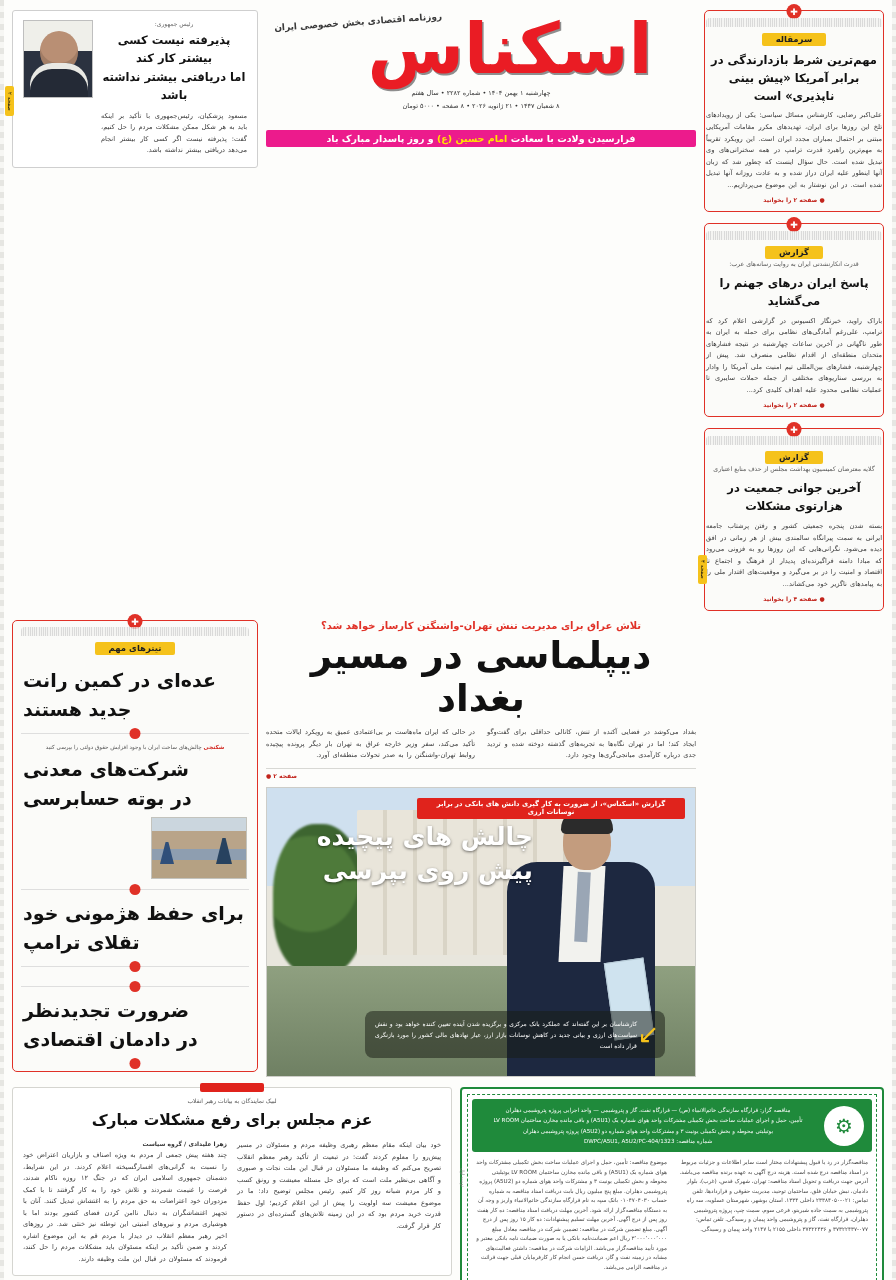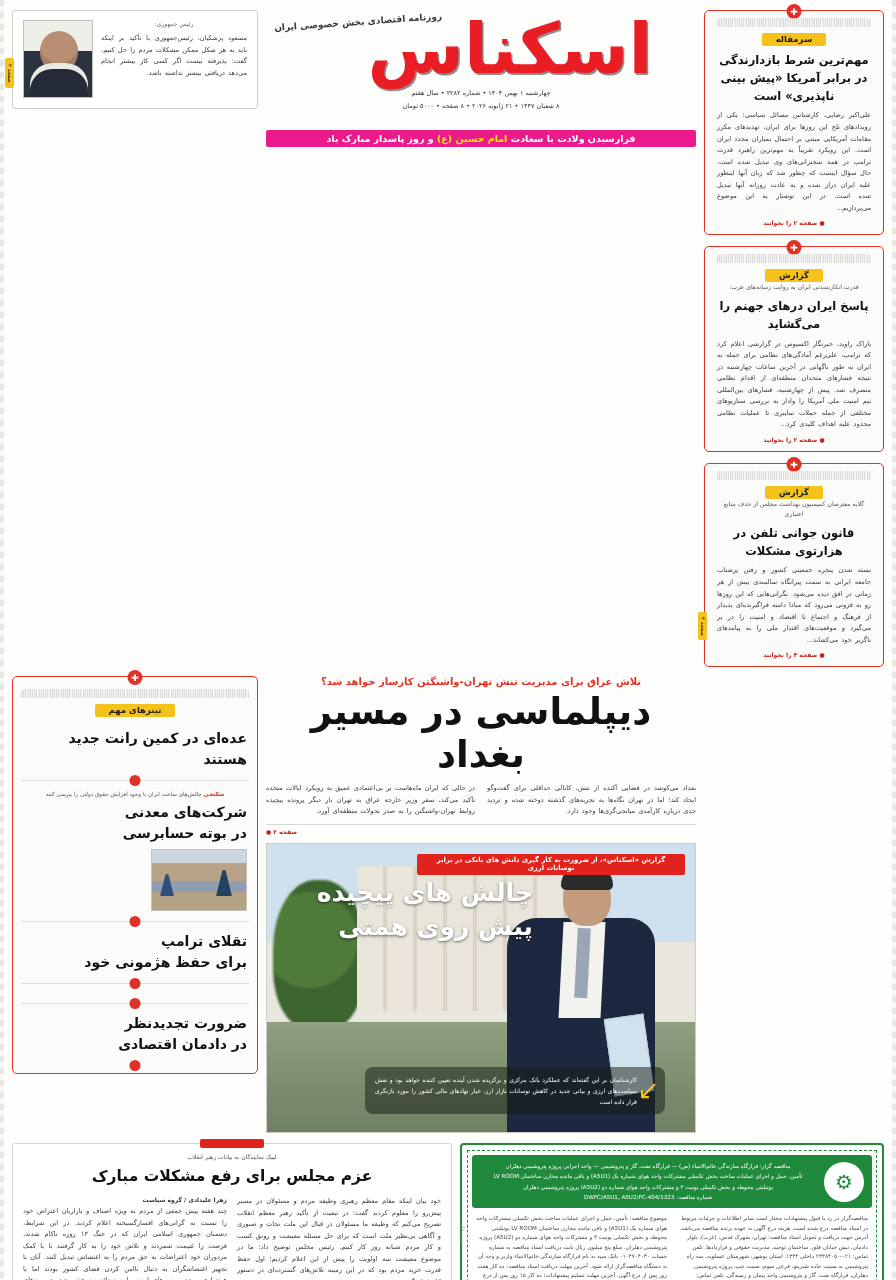--- a/index.html
+++ b/index.html
@@ -52,21 +52,21 @@
     direction: rtl;
     word-spacing: 1px;
   }
   .tiny { font-size: 5.6px; line-height: 1.7; color: #444; }
 
   
   .top-strip { display: flex; gap: 8px; align-items: flex-start; }
 
   
   .left-col { width: 180px; flex: 0 0 180px; display: flex; flex-direction: column; gap: 11px; }
-  .side-card { padding: 7px 12px 8px; }
+  .side-card { padding: 7px 1px 8px; }
   .side-card .hl {
     font-size: 11.5px; font-weight: bold; color: #111;
     line-height: 1.55; text-align: center; margin: 6px 2px 5px;
   }
   .side-card .kicker {
     font-size: 6.2px; color: #555; text-align: center; line-height: 1.6; margin-bottom: 2px;
   }
   .cont-link { font-size: 6px; color: #c2241c; text-align: center; margin-top: 5px; font-weight: bold; }
   .page-flag {
     position: absolute; left: -7px; bottom: 26px;
@@ -228,29 +228,29 @@
     background: rgba(25,28,22,.52); color: #fff;
     border-radius: 8px; padding: 7px 28px 7px 10px;
     font-size: 6px; line-height: 1.85; text-align: justify; z-index: 3;
   }
   .hero-arrow {
     position: absolute; right: 6px; top: 10px;
     width: 0; height: 0; color: #f5c21b; font-size: 26px; line-height: 1;
   }
 
   
-  .head-list { padding: 12px 8px 8px; }
+  .head-list { padding: 6px 8px 8px; }
   .head-list .item {
     padding: 9px 2px 10px; position: relative;
     border-bottom: 1px solid #dedede;
   }
   .head-list .item:last-child { border-bottom: none; }
   .head-list .item .t {
-    font-size: 14px; font-weight: bold; color: #111;
-    text-align: right; line-height: 1.5;
+    font-size: 19px; font-weight: bold; color: #111;
+    text-align: left; line-height: 1.5;
   }
   .head-list .item .k {
     font-size: 5.6px; color: #555; text-align: center; margin-bottom: 3px; line-height: 1.6;
   }
   .head-list .item .k b { color: #d0211a; }
   .dot-sep {
     position: absolute; bottom: -6px; left: 50%; transform: translateX(-50%);
     width: 11px; height: 11px; border-radius: 50%; background: #e03127;
     color:#fff; font-size: 7px; line-height: 11px; text-align: center;
   }
@@ -350,21 +350,21 @@
         <div class="hl">پاسخ ایران درهای جهنم را می‌گشاید</div>
         <div class="body-copy">باراک راوید، خبرنگار اکسیوس در گزارشی اعلام کرد که ترامپ، علی‌رغم آمادگی‌های نظامی برای حمله به ایران به طور ناگهانی در آخرین ساعات چهارشنبه در نتیجه فشارهای متحدان منطقه‌ای از اقدام نظامی منصرف شد. پیش از چهارشنبه، فشارهای بین‌المللی تیم امنیت ملی آمریکا را وادار به بررسی سناریوهای مختلفی از جمله حملات سایبری تا عملیات نظامی محدود علیه اهداف کلیدی کرد...</div>
         <div class="cont-link">● صفحه ۲ را بخوانید</div>
       </div>
 
       <div class="box side-card">
         <div class="pin"></div>
         <div class="noise-top"></div>
         <div class="ctr"><span class="cat-tag">گزارش</span></div>
         <div class="kicker">گلایه معترضان کمیسیون بهداشت مجلس از حذف منابع اعتباری</div>
-        <div class="hl">قانون جوانی تلفن در هزارتوی مشکلات</div>
+        <div class="hl">آخرین جوانی جمعیت در هزارتوی مشکلات</div>
         <div class="body-copy">بسته شدن پنجره جمعیتی کشور و رفتن پرشتاب جامعه ایرانی به سمت پیرانگاه سالمندی بیش از هر زمانی در افق دیده می‌شود. نگرانی‌هایی که این روزها رو به فزونی می‌رود که مبادا دامنه فراگیرنده‌ای پدیدار از فرهنگ و اجتماع تا اقتصاد و امنیت را در بر می‌گیرد و موقعیت‌های اقتدار ملی را به پیامدهای ناگزیر خود می‌کشاند...</div>
         <div class="cont-link">● صفحه ۴ را بخوانید</div>
         <div class="page-flag">صفحه ۴</div>
       </div>
     </div>
 
     <div class="center-col">
       <div class="masthead">
         <div class="logo-sub">روزنامه اقتصادی بخش خصوصی ایران</div>
         <div class="logo-word">اسکناس</div>
@@ -374,20 +374,24 @@
         </div>
       </div>
       <div class="pink-banner">
         <span>فرارسیدن ولادت با سعادت </span><em>امام حسین (ع)</em><span> و روز پاسدار مبارک باد</span>
       </div>
     </div>
 
     <div class="right-top">
       <div class="rt-text">
         <div class="rt-kicker">رئیس جمهوری:</div>
+        <div class="rt-hl">
+          <div>پذیرفته نیست کسی بیشتر کار کند</div>
+          <div>اما دریافتی بیشتر نداشته باشد</div>
+        </div>
         <div class="body-copy rt-body">مسعود پزشکیان، رئیس‌جمهوری با تأکید بر اینکه باید به هر شکل ممکن مشکلات مردم را حل کنیم، گفت: پذیرفته نیست اگر کسی کار بیشتر انجام می‌دهد دریافتی بیشتر نداشته باشد.</div>
       </div>
       <div class="rt-photo"></div>
       <div class="side-flag-y">صفحه ۲</div>
     </div>
   </div>
 
   <div class="mid-band">
     <div class="mid-left"></div>
 
@@ -408,21 +412,21 @@
           <div class="fig-body"></div>
           <div class="fig-shirt"></div>
           <div class="fig-tie"></div>
           <div class="fig-head"></div>
           <div class="fig-hair"></div>
           <div class="fig-folder"></div>
         </div>
         <div class="hero-tag">گزارش «اسکناس»، از ضرورت به کار گیری دانش های بانکی در برابر نوسانات ارزی</div>
         <div class="hero-hl">
           <div>چالش های پیچیده</div>
-          <div>پیش روی همتی</div>
+          <div>پیش روی بپرسی</div>
         </div>
         <div class="hero-callout">
           <span class="hero-arrow">↙</span>
           <span>کارشناسان بر این گفته‌اند که عملکرد بانک مرکزی و برگزیده شدن آینده تعیین کننده خواهد بود و نقش سیاست‌های ارزی و بیانی جدید در کاهش نوسانات بازار ارز، عیار نهاد‌های مالی کشور را مورد بازنگری قرار داده است</span>
         </div>
       </div>
     </div>
 
     <div class="mid-right">
       <div class="box head-list">
@@ -445,22 +449,22 @@
             <div>در بوته حسابرسی</div>
           </div>
           <div class="mine-row">
             <div class="mine-photo"></div>
           </div>
           <div class="dot-sep"></div>
         </div>
 
         <div class="item">
           <div class="t">
+            <div>برای حفظ هژمونی خود</div>
             <div>تقلای ترامپ</div>
-            <div>برای حفظ هژمونی خود</div>
           </div>
           <div class="dot-sep"></div>
         </div>
 
         <div class="item">
           <div class="dot-sep"></div>
         </div>
 
         <div class="item">
           <div class="t">

